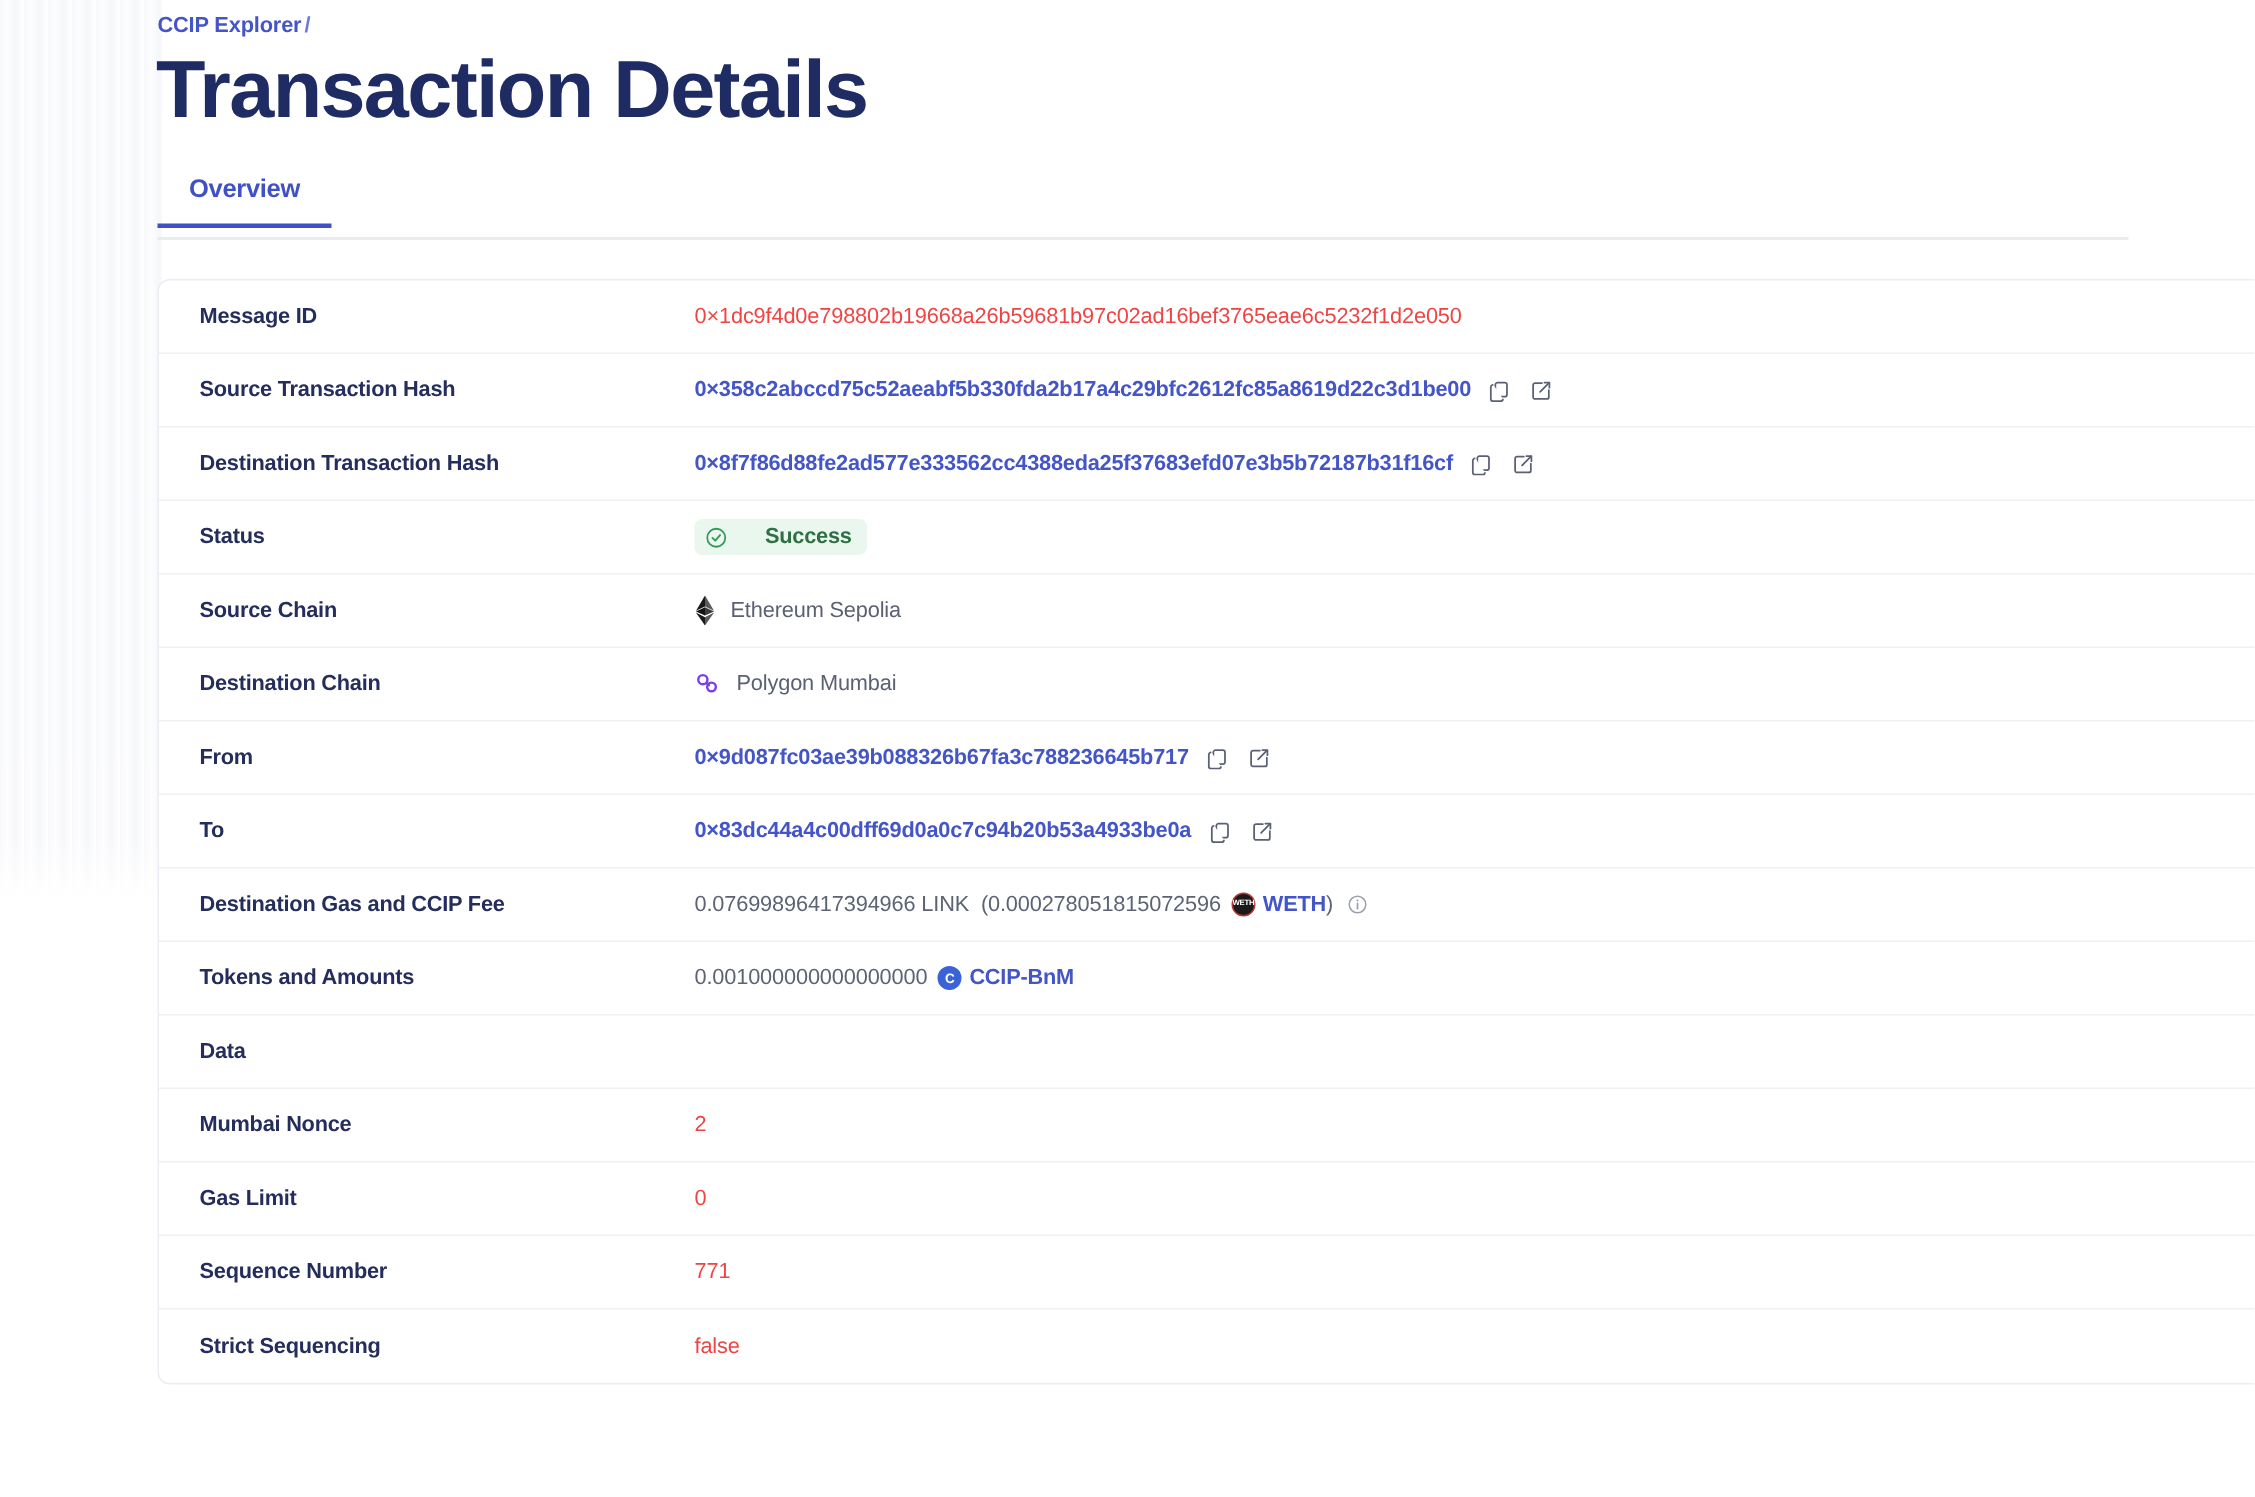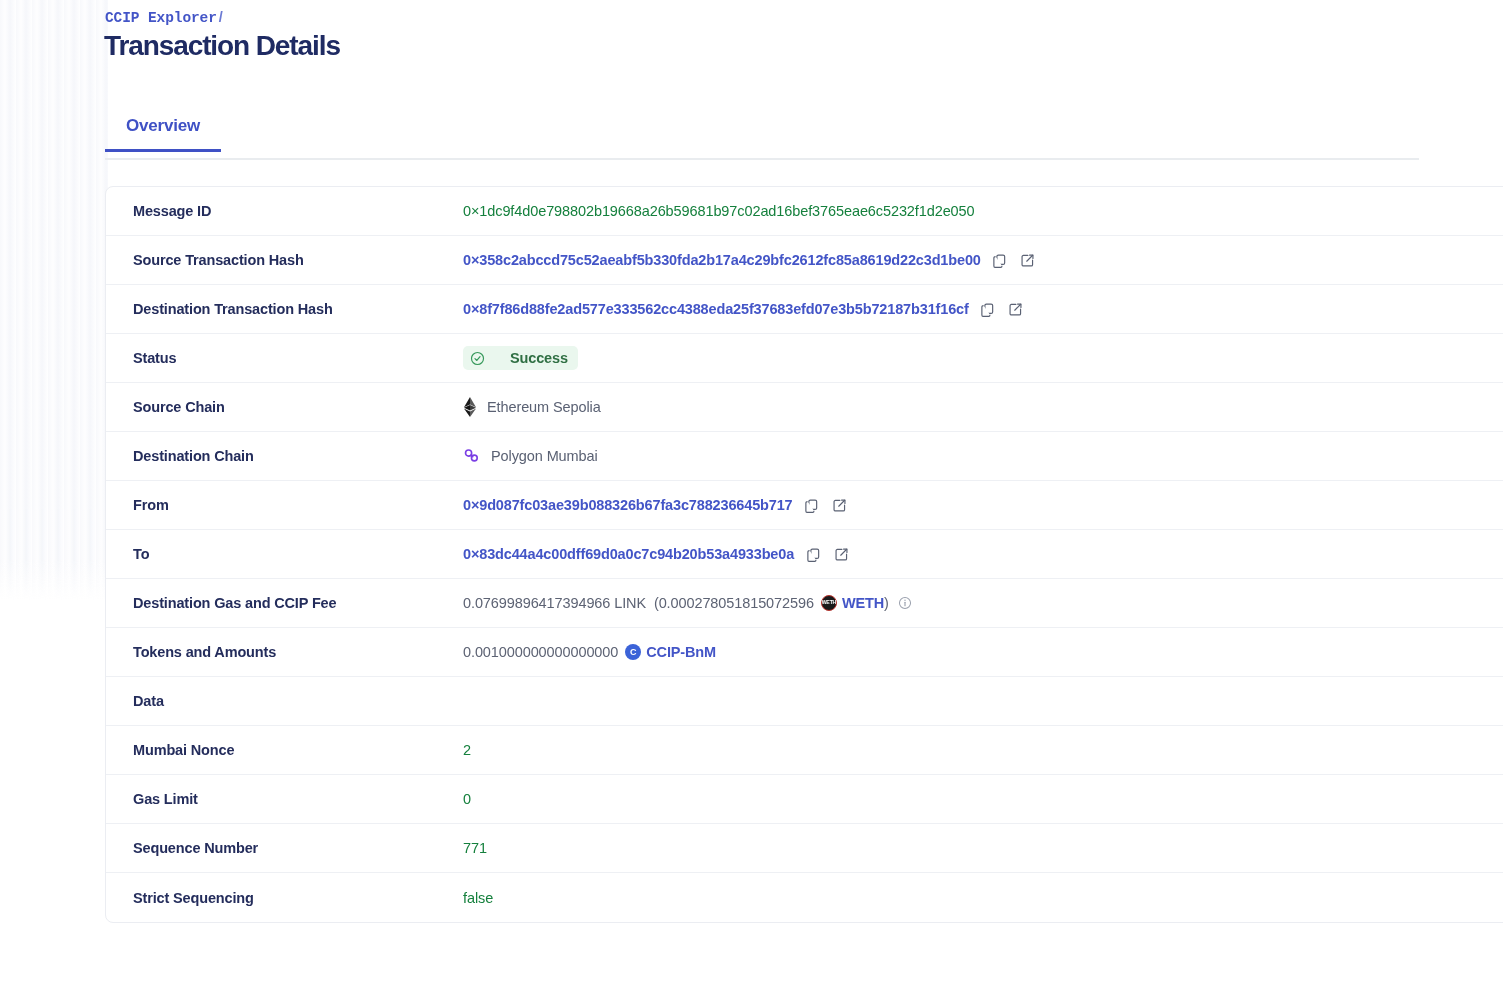--- a/index.html
+++ b/index.html
@@ -41,27 +41,27 @@
   }
 
   .breadcrumb {
     position: absolute;
     left: 105px; top: 9px;
     font-size: 14.5px;
     font-weight: 700;
     letter-spacing: -0.1px;
     color: #4355c7;
   }
-  .breadcrumb .crumb-link { color: #4355c7; font-family: Liberation Mono, monospace; }
+  .breadcrumb .crumb-link { color: #4355c7; }
   .breadcrumb .crumb-sep { color: #6b7ad4; font-weight: 700; margin-left: 2px; }
 
   h1.page-title {
     position: absolute;
     left: 104px; top: 31px;
-    font-size: 28px;
+    font-size: 54px;
     font-weight: 700;
     letter-spacing: -1.1px;
     color: #1f2b63;
     line-height: 1.1;
   }
 
   .tabs {
     position: absolute;
     left: 105px; top: 116px;
     width: 1314px;
@@ -115,21 +115,21 @@
   }
   .row-value {
     flex: 1 1 auto;
     display: flex;
     align-items: center;
     font-size: 14.5px;
     color: #5a6173;
     letter-spacing: -0.1px;
     min-height: 20px;
   }
-  .mono-val { color: #15803d; }
+  .mono-val { color: #ef4444; }
   .link-val {
     color: #4355c7;
     font-weight: 600;
     letter-spacing: -0.15px;
     cursor: pointer;
   }
   .plain-val { color: #5d6374; }
 
   .icon-btn {
     display: inline-flex;

